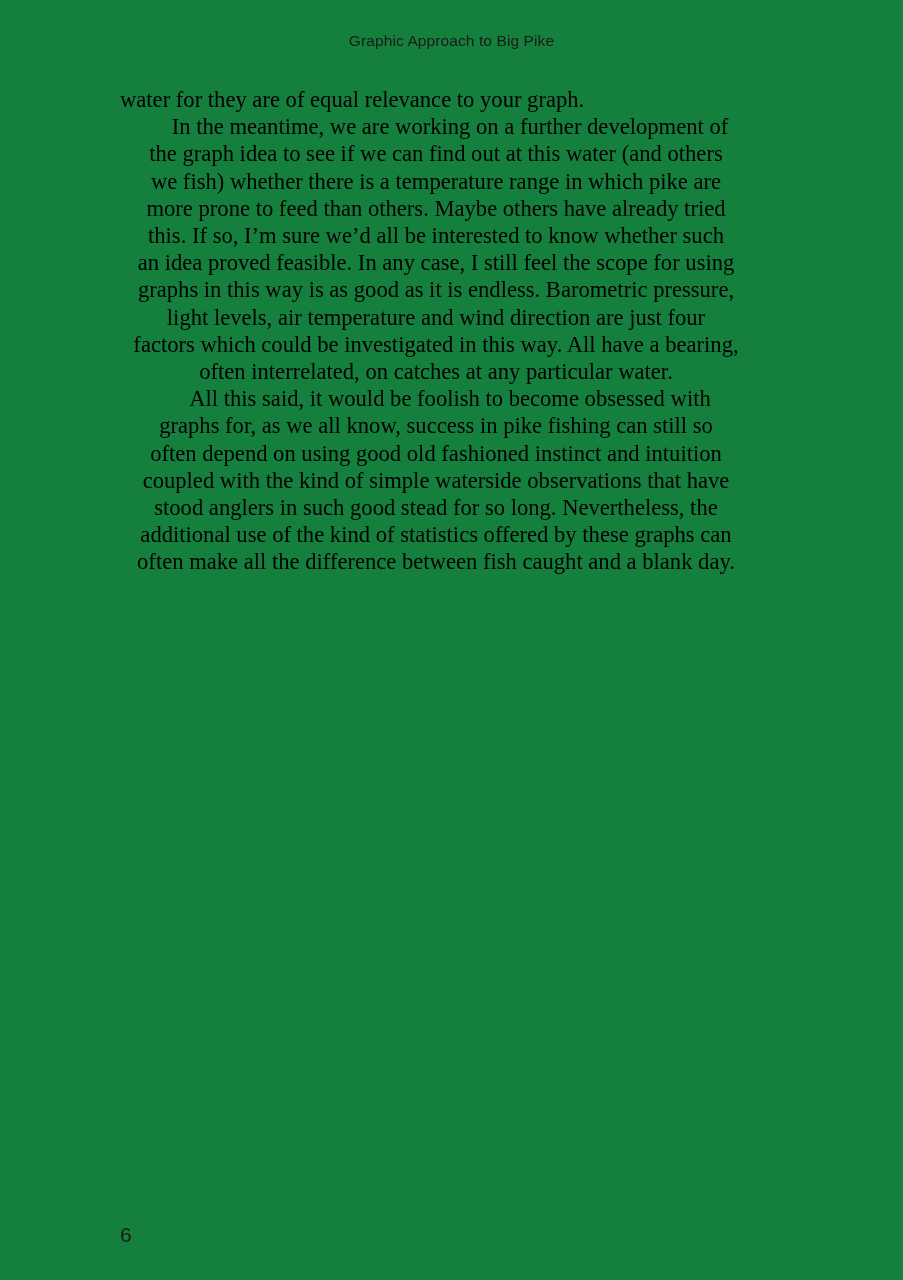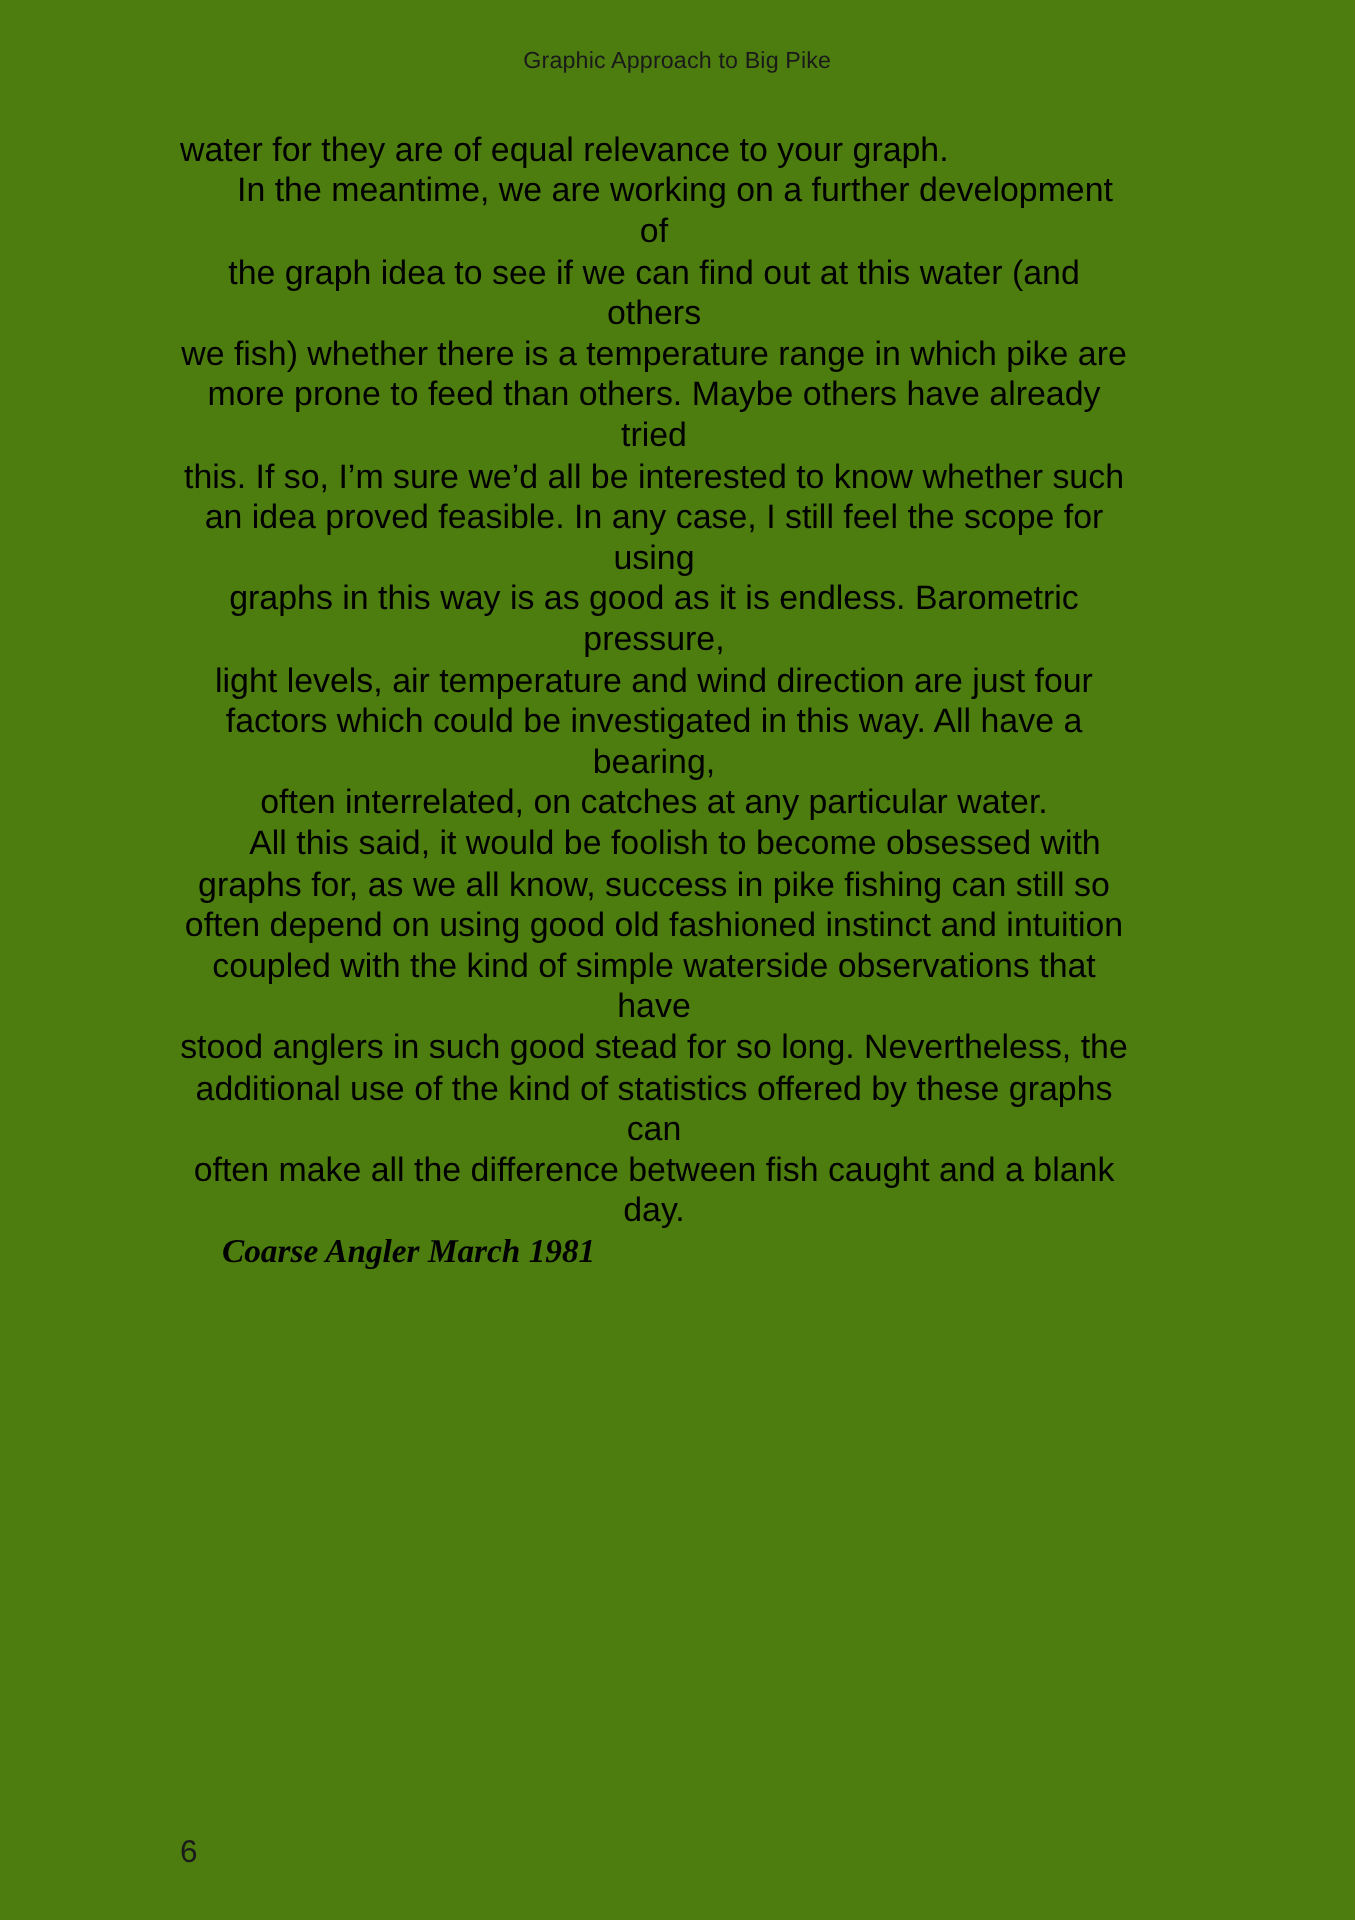--- a/index.html
+++ b/index.html
@@ -14,21 +14,21 @@
     position: relative;
     overflow: hidden;
     font-family: "Liberation Serif", "DejaVu Serif", serif;
     color: #000000;
     -webkit-font-smoothing: antialiased;
   }
 
   .page {
     position: absolute;
     inset: 0;
-    background: #4d7c0f;
+    background: #15803d;
   }
 
   
   .running-head {
     position: absolute;
     top: 31px;
     left: 0;
     width: 903px;
     text-align: center;
     font-family: "Liberation Sans", "DejaVu Sans", sans-serif;
@@ -46,21 +46,21 @@
     left: 120px;
     width: 632px;
   }
 
   .body-para {
     margin: 0;
     font-size: 22.6px;
     line-height: 27.2px;
     text-align: left;
     color: #000000;
-    font-family: Liberation Sans, sans-serif;
+    font-family: Liberation Serif, serif;
     text-indent: 0;
   }
 
   .body-para.indented {
     text-indent: 28px;
     text-align: center;
   }
 
   
   .body-para br { line-height: inherit; }
@@ -95,19 +95,18 @@
   <div class="running-head">Graphic Approach to Big Pike</div>
 
   <div class="text-block">
 
     <p class="body-para">water for they are of equal relevance to your graph.</p>
 
     <p class="body-para indented">In the meantime, we are working on a further development of<br>the graph idea to see if we can find out at this water (and others<br>we fish) whether there is a temperature range in which pike are<br>more prone to feed than others. Maybe others have already tried<br>this. If so, I’m sure we’d all be interested to know whether such<br>an idea proved feasible. In any case, I still feel the scope for using<br>graphs in this way is as good as it is endless. Barometric pressure,<br>light levels, air temperature and wind direction are just four<br>factors which could be investigated in this way. All have a bearing,<br>often interrelated, on catches at any particular water.</p>
 
     <p class="body-para indented">All this said, it would be foolish to become obsessed with<br>graphs for, as we all know, success in pike fishing can still so<br>often depend on using good old fashioned instinct and intuition<br>coupled with the kind of simple waterside observations that have<br>stood anglers in such good stead for so long. Nevertheless, the<br>additional use of the kind of statistics offered by these graphs can<br>often make all the difference between fish caught and a blank day.</p>
 
-    <p class="attribution">Coarse Angler March 1981</p>
 
   </div>
 
   <div class="folio">6</div>
 
 </div>
 
 </body></html>

